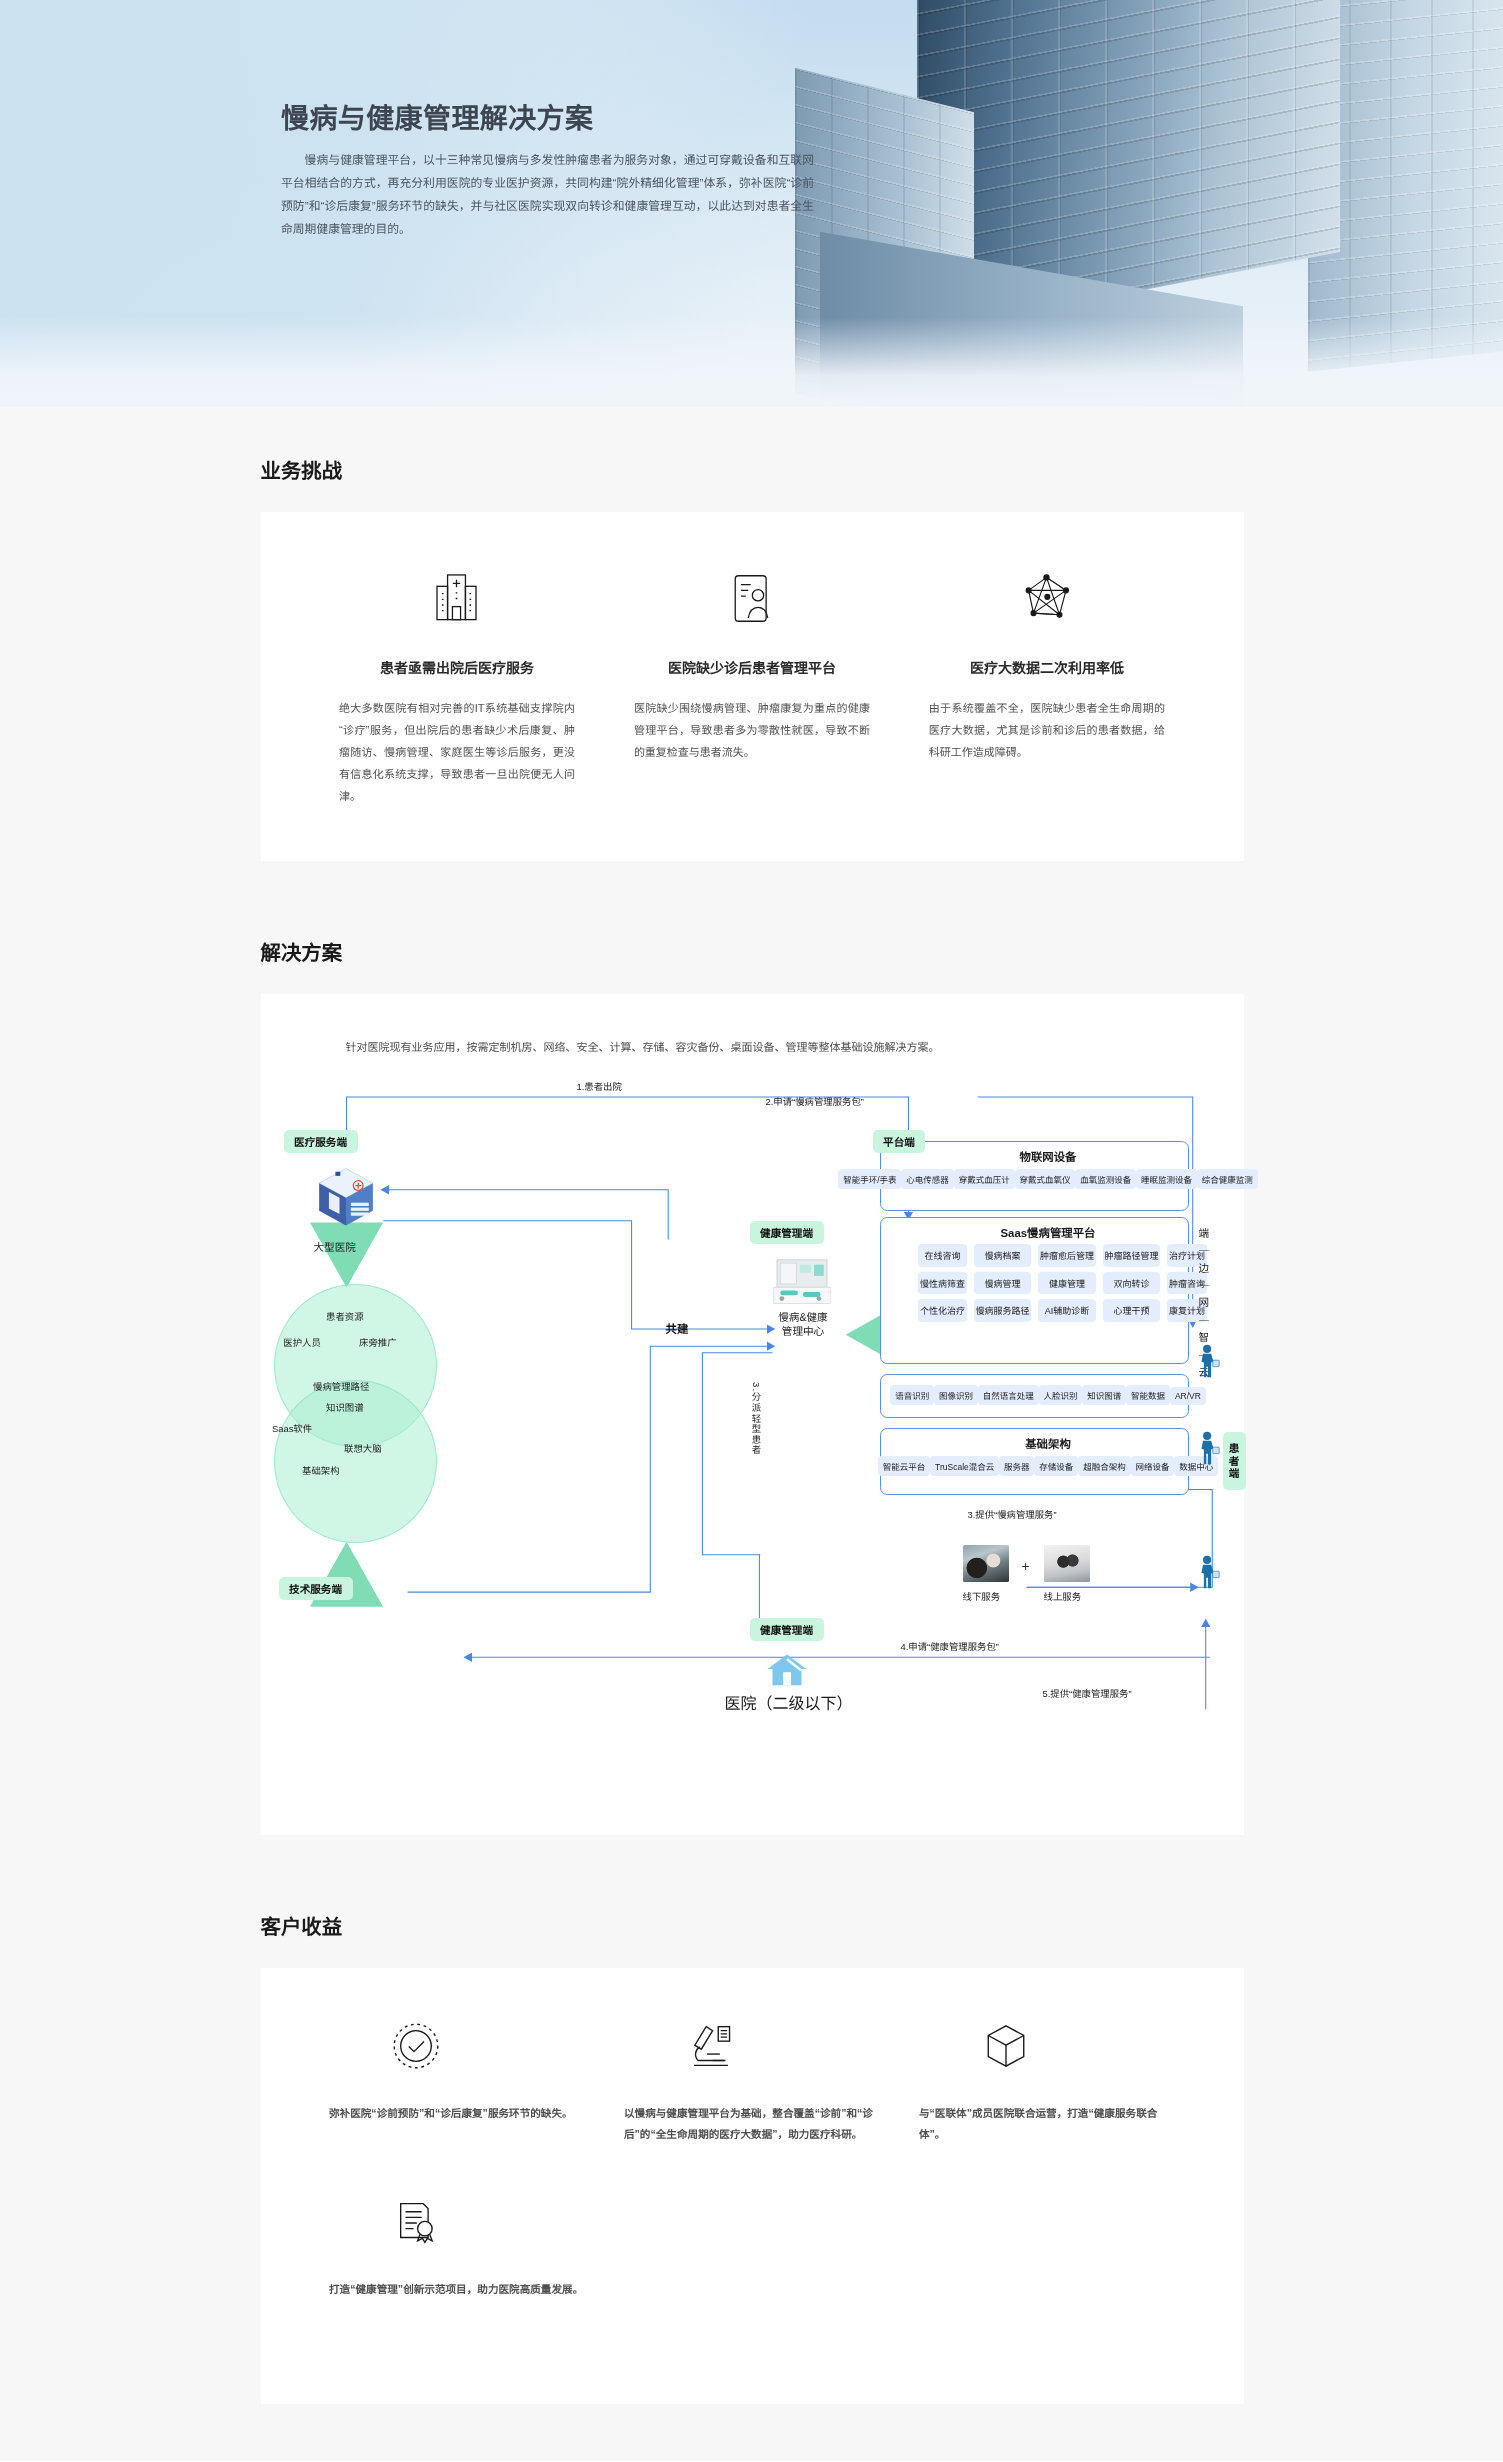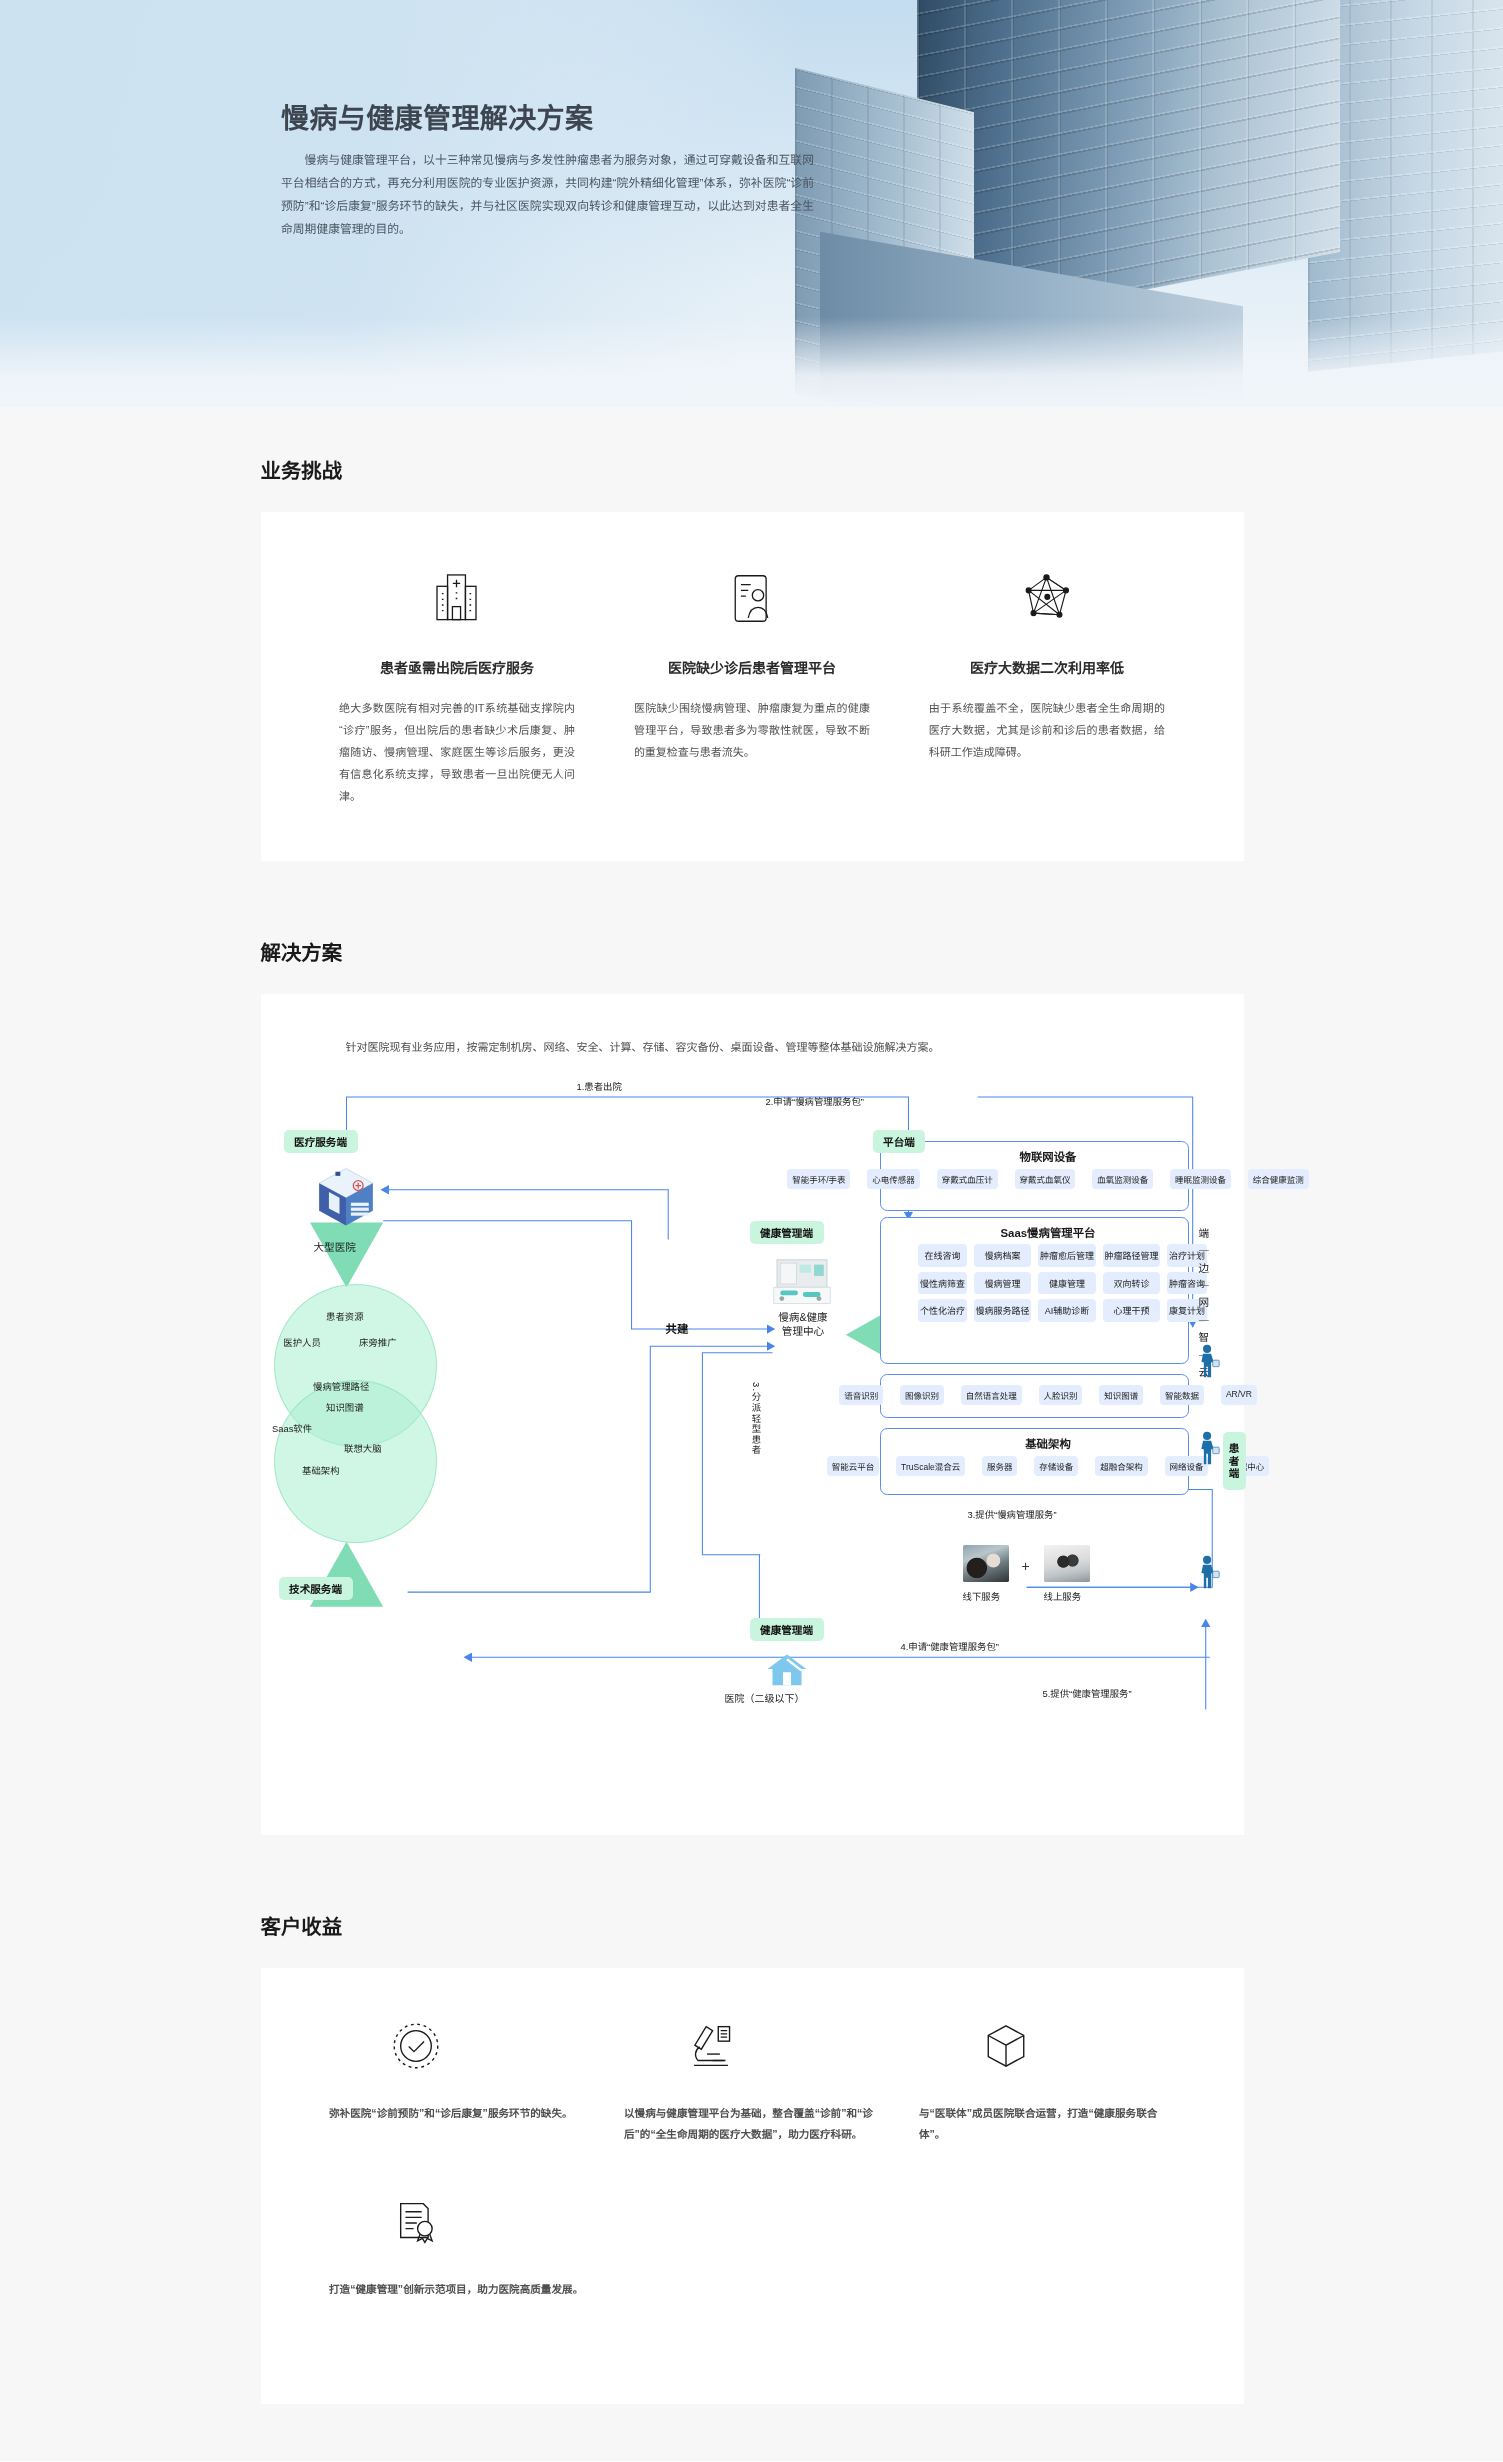--- a/index.html
+++ b/index.html
@@ -229,23 +229,24 @@
   .panel-title {
     text-align:center;
     font-size: 11.4px;
     font-weight: 700;
     color: #1a1a1a;
     padding-top: 5.7px;
   }
   .chips {
     display: flex;
     justify-content: center;
-    gap: 17px;
+    gap: 0;
     padding: 4.9px 6.5px 5.7px 6.5px;
     flex-wrap: nowrap;
+    align-items: flex-end;
   }
   .chip {
     background: #e4edfd;
     border-radius: 4.1px;
     font-size: 8.5px;
     color: #1c1c1c;
     padding: 4.1px 4.9px;
     white-space: nowrap;
     text-align:center;
     flex: 0 0 auto;
@@ -494,21 +495,21 @@
 
         <div class="tag" style="left:489px; top:552px;">健康管理端</div>
 
         <div style="position:absolute; left:505px; top:585px;">
           <svg width="42" height="36" viewBox="0 0 52 44">
             <path d="M26 4 L50 22 L44 22 L44 42 L8 42 L8 22 L2 22 Z" fill="#7ec8f0"></path>
             <rect x="21" y="26" width="10" height="16" fill="#ffffff"></rect>
             <path d="M26 10 L44 24" stroke="#ffffff" stroke-width="3" fill="none"></path>
           </svg>
         </div>
-        <div class="nodelabel" style="left:464px; top:624px; font-size:10px;">医院（二级以下）</div>
+        <div class="nodelabel" style="left:464px; top:624px; font-size:16px;">医院（二级以下）</div>
 
         <div class="tag" style="left:612px; top:64px; z-index:3;">平台端</div>
 
         <div class="panel" style="left:619px; top:75px; width:309px; height:70px;">
           <div class="panel-title">物联网设备</div>
           <div class="chips">
             <div class="chip">智能手环/手表</div>
             <div class="chip">心电传感器</div>
             <div class="chip">穿戴式血压计</div>
             <div class="chip">穿戴式血氧仪</div>

